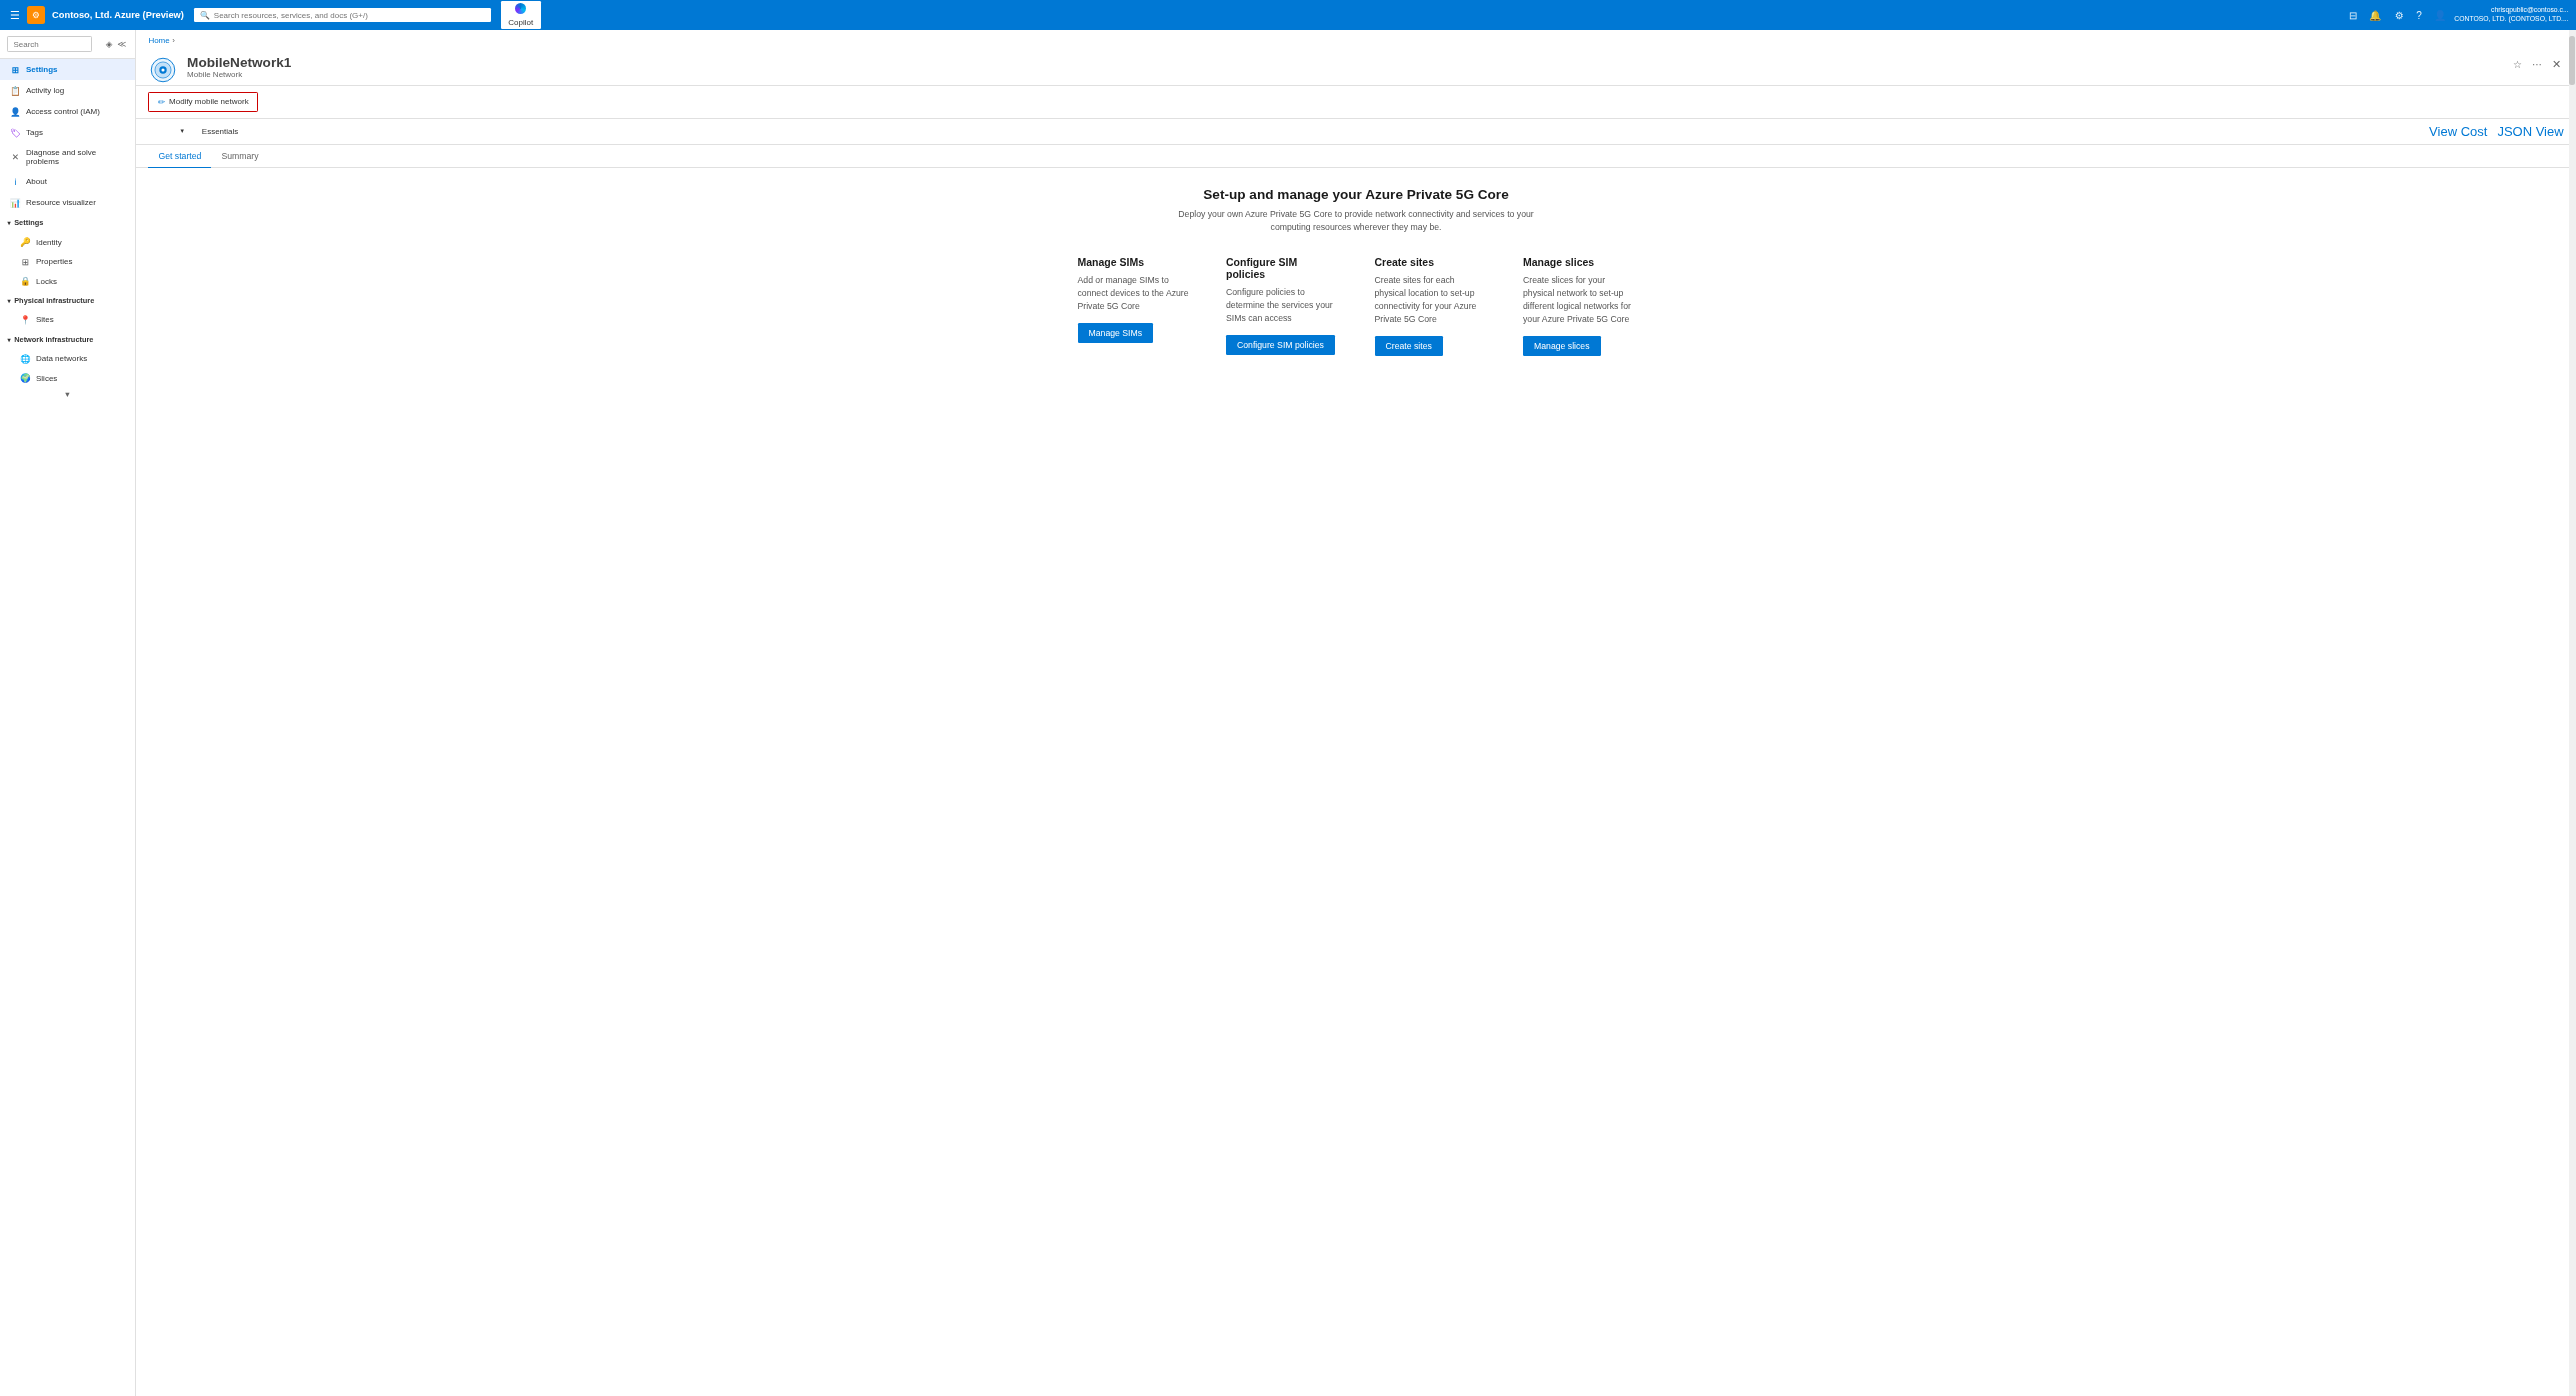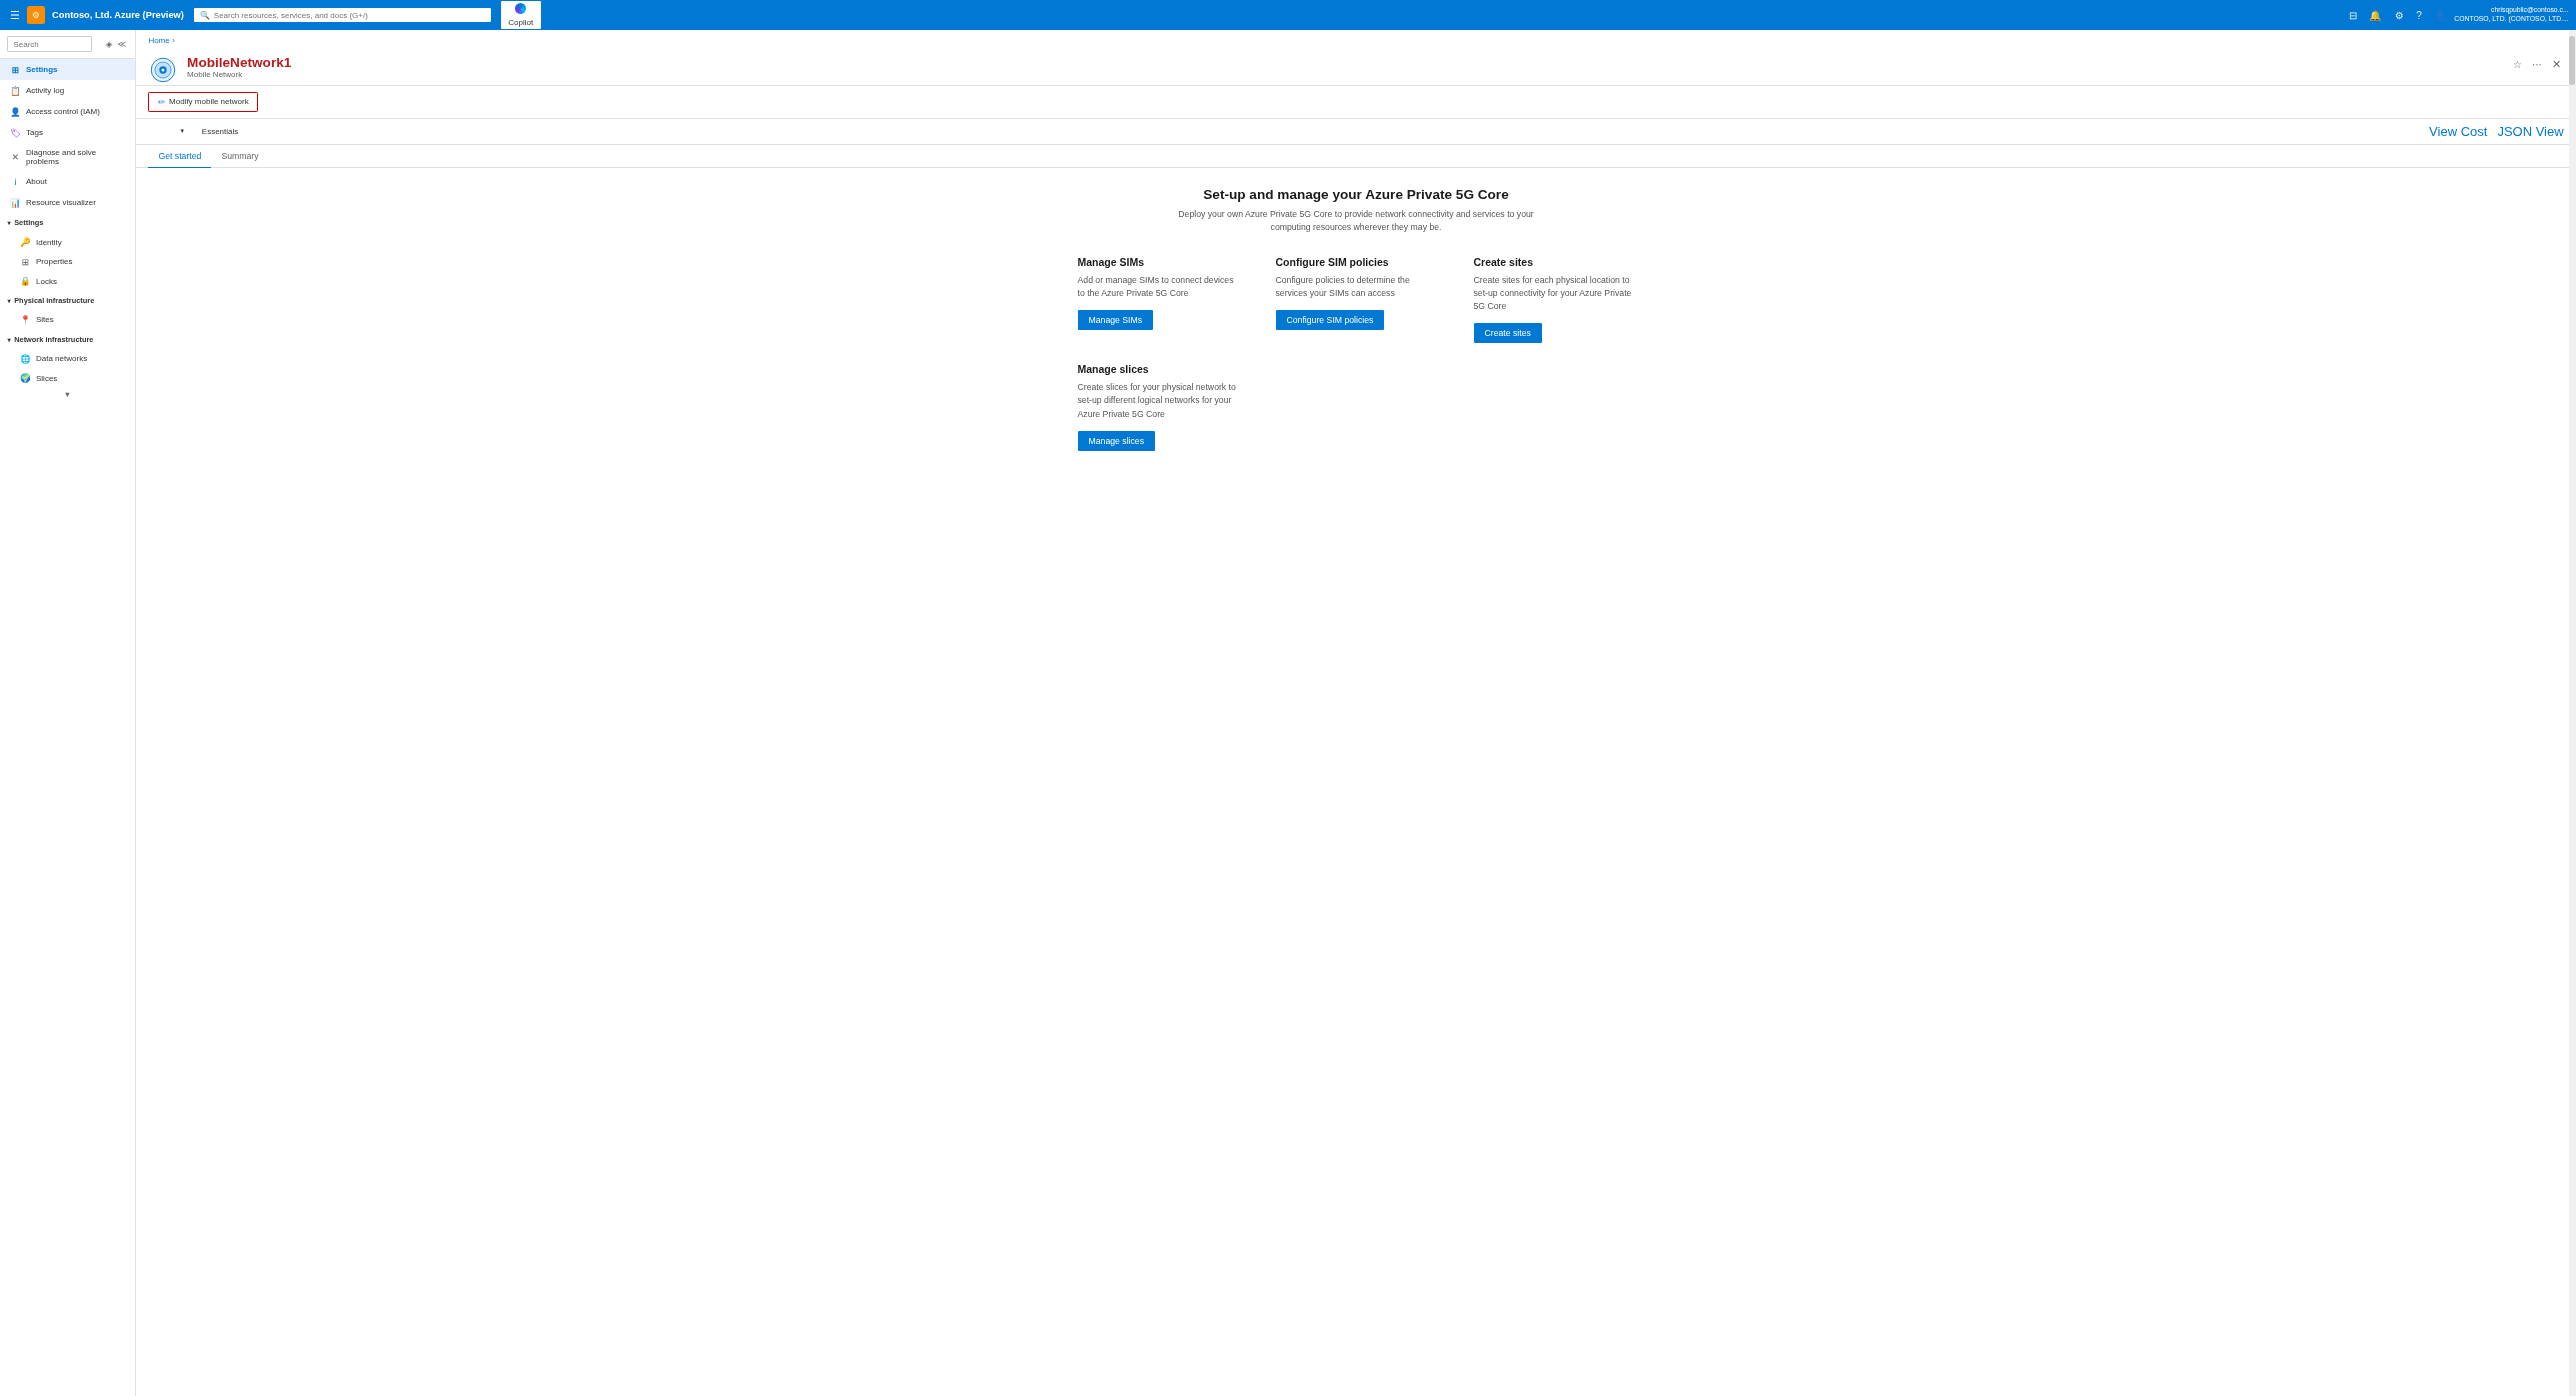--- a/index.html
+++ b/index.html
@@ -68,21 +68,21 @@
     .breadcrumb-sep { color: #666; }
 
     
     .resource-header {
       background: #fff; padding: 7.4px 12.4px 0; border-bottom: 0.6px solid #e0e0e0;
       display: flex; align-items: flex-start; gap: 8.7px;
     }
     .resource-icon { width: 30px; height: 30px; display: flex; align-items: center; justify-content: center; }
     .resource-icon svg { width: 26px; height: 26px; }
     .resource-info { flex: 1; }
-    .resource-name { font-size: 13.6px; font-weight: 600; color: #b91c1c; }
+    .resource-name { font-size: 13.6px; font-weight: 600; color: #404040; }
     .resource-type { font-size: 8px; color: #666; }
     .resource-actions { display: flex; align-items: center; gap: 5px; margin-left: auto; }
     .resource-fav { font-size: 10px; color: #666; cursor: pointer; padding: 2.5px; }
     .resource-menu { font-size: 10px; color: #666; cursor: pointer; padding: 2.5px; }
     .resource-close { font-size: 11px; color: #666; cursor: pointer; padding: 2.5px; }
 
     
     .toolbar {
       background: #fff; padding: 6.2px 12.4px; border-bottom: 0.6px solid #e0e0e0; display: flex; align-items: center; gap: 7.4px;
     }
@@ -115,21 +115,21 @@
       padding: 6.2px 10px; font-size: 8.7px; cursor: pointer; color: #666; border-bottom: 1.9px solid transparent; margin-bottom: -1.2px;
     }
     .tab.active { color: #0078d4; border-bottom-color: #0078d4; font-weight: 400; }
 
     
     .main-content { padding: 18.6px 25px; background: #fff; }
     .main-hero-title { font-size: 13.6px; font-weight: 700; text-align: center; color: #1a1a1a; margin-bottom: 6.2px; }
     .main-hero-subtitle { font-size: 8.7px; color: #555; text-align: center; max-width: 371px; margin: 0 auto 22px; line-height: 1.5; }
 
     
-    .cards-grid { display: grid; grid-template-columns: 1fr 1fr 1fr; gap: 20px 37px; max-width: 557px; margin: 12px auto; }
+    .cards-grid { display: grid; grid-template-columns: 1fr 1fr 1fr 1fr; gap: 20px 37px; max-width: 557px; margin: 12px auto; }
     .card { }
     .card-title { font-size: 10.5px; font-weight: 700; margin-bottom: 6.2px; color: #1a1a1a; }
     .card-desc { font-size: 8.7px; color: #555; line-height: 1.5; margin-bottom: 10px; }
     .card-btn {
       background: #0078d4; color: #fff; border: none; border-radius: 1.2px;
       padding: 5px 11px; font-size: 8.7px; cursor: pointer; font-weight: 500;
     }
 
     
     .right-scrollbar { position: fixed; right: 0; top: 30px; bottom: 0; width: 7.4px; background: #f0f0f0; }

